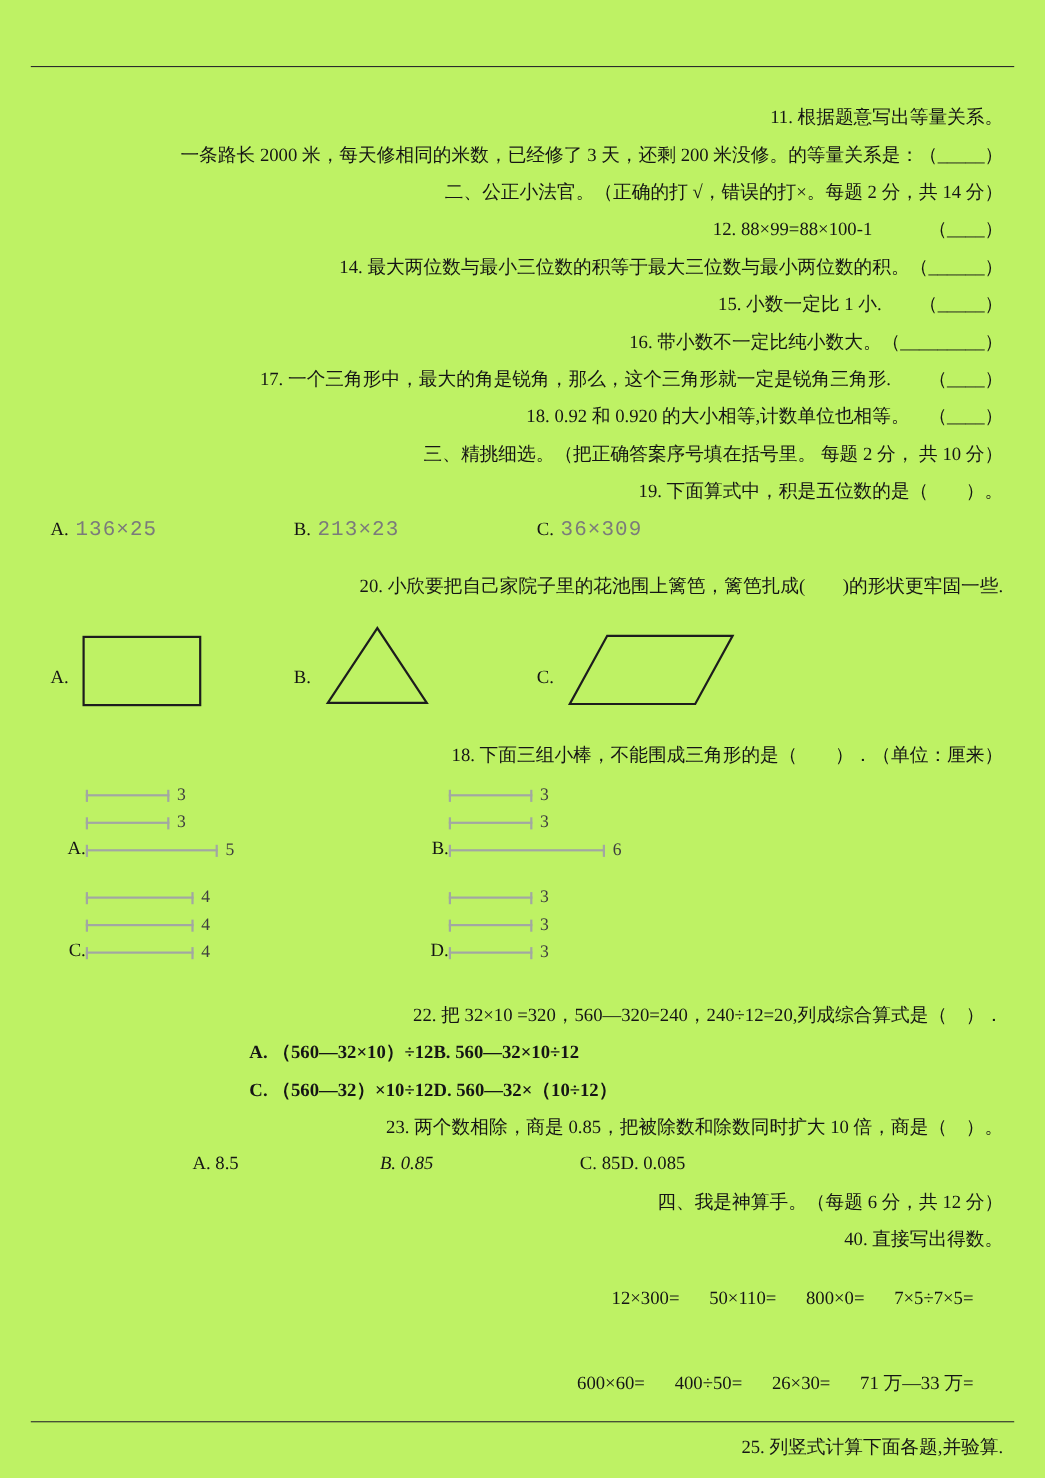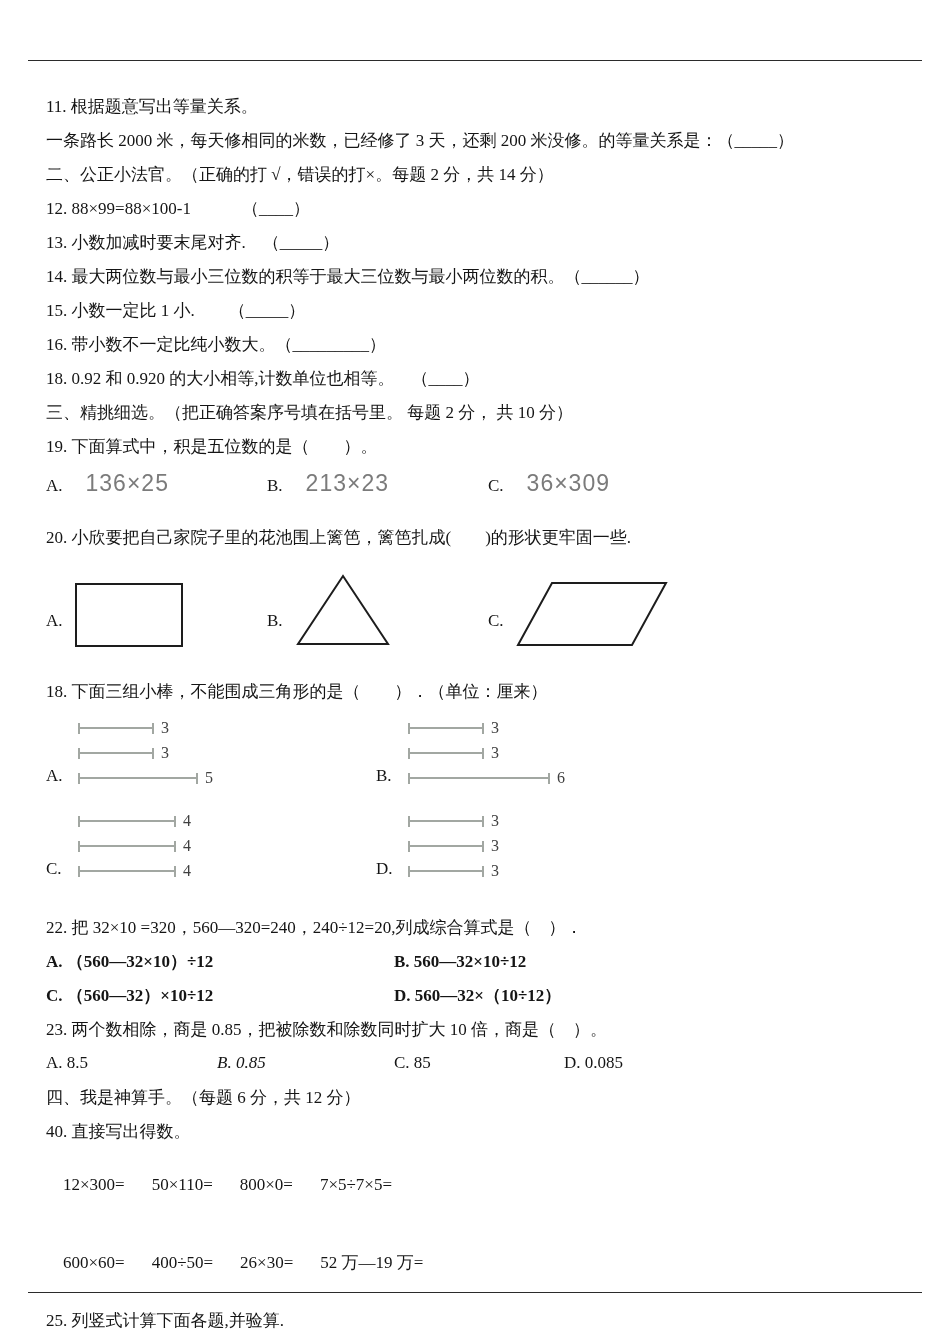--- a/index.html
+++ b/index.html
@@ -2,44 +2,45 @@
 <html><head>
 <meta charset="utf-8">
 <style>
   * { box-sizing: border-box; }
   html, body { margin: 0; padding: 0; background: #e8e8e8; }
   .page {
     position: relative;
     width: 950px;
     height: 1344px;
     margin: 0 auto;
-    background: #ffffff;
+    background: #bef264;
     font-family: "Liberation Serif", "DejaVu Serif", serif;
     font-size: 17px;
     color: #151515;
     padding: 96px 38px 0 46px;
     overflow: hidden;
+    text-align: right;
   }
   .rule-top, .rule-bottom {
     position: absolute; left: 28px; right: 28px;
     border-top: 1.5px solid #2b2b2b; height: 0;
   }
   .rule-top { top: 60px; }
   .rule-bottom { top: 1292px; }
 
   .line { margin-bottom: 13px; line-height: 21px; white-space: pre-wrap; }
   .mt-sm { margin-top: 8px; }
 
   
   .q19-row { display: flex; align-items: baseline; margin: 8px 0 30px 0; }
   .q19-opt { display: flex; align-items: baseline; width: 221px; white-space: pre-wrap; }
   .q19-opt:last-child { width: auto; }
   .expr {
-    font-size: 23px; color: #7b7b7b; margin-left: 23px;
-    letter-spacing: 1px; font-family: Liberation Sans, sans-serif;
+    font-size: 19px; color: #7b7b7b; margin-left: 6px;
+    letter-spacing: 1px; font-family: Liberation Mono, monospace;
   }
 
   
   .q20-row { display: flex; align-items: flex-end; margin: 10px 0 34px 0; height: 86px; }
   .q20-opt { display: flex; align-items: flex-end; width: 221px; }
   .q20-opt:last-child { width: auto; }
   .q20-opt .opt-label { padding-bottom: 16px; margin-right: 12px; white-space: pre-wrap; }
   .rect-shape { width: 108px; height: 64px; border: 2px solid #1d1d1d; }
   .shape-svg { display: block; }
 
@@ -76,24 +77,24 @@
 <body>
 
 <div class="page">
   <div class="rule-top"></div>
 
   <div class="line">11. 根据题意写出等量关系。</div>
   <div class="line">一条路长 2000 米，每天修相同的米数，已经修了 3 天，还剩 200 米没修。的等量关系是：（_____）</div>
 
   <div class="line">二、公正小法官。（正确的打 √，错误的打×。每题 2 分，共 14 分）</div>
   <div class="line">12. 88×99=88×100-1　　　（____）</div>
-  <div class="line">13. 小数加减时要末尾对齐.　（_____）</div>
   <div class="line">14. 最大两位数与最小三位数的积等于最大三位数与最小两位数的积。（______）</div>
   <div class="line">15. 小数一定比 1 小.　　（_____）</div>
   <div class="line">16. 带小数不一定比纯小数大。（_________）</div>
+  <div class="line">17. 一个三角形中，最大的角是锐角，那么，这个三角形就一定是锐角三角形.　　（____）</div>
   <div class="line">18. 0.92 和 0.920 的大小相等,计数单位也相等。　（____）</div>
 
   <div class="line">三、精挑细选。（把正确答案序号填在括号里。 每题 2 分， 共 10 分）</div>
   <div class="line">19. 下面算式中，积是五位数的是（　　）。</div>
 
   <div class="q19-row">
     <div class="q19-opt">
       <span class="opt-label">A.</span>
       <span class="expr">136×25</span>
     </div>
@@ -219,19 +220,19 @@
     <div class="cell c3">D. 0.085</div>
   </div>
 
   <div class="line">四、我是神算手。（每题 6 分，共 12 分）</div>
   <div class="line">40. 直接写出得数。</div>
 
   <div class="calc-row">
     <span>12×300=</span><span>50×110=</span><span>800×0=</span><span>7×5÷7×5=</span>
   </div>
   <div class="calc-row">
-    <span>600×60=</span><span>400÷50=</span><span>26×30=</span><span>52 万—19 万=</span>
+    <span>600×60=</span><span>400÷50=</span><span>26×30=</span><span>71 万—33 万=</span>
   </div>
 
   <div class="line mt-sm">25. 列竖式计算下面各题,并验算.</div>
 
   <div class="rule-bottom"></div>
 </div>
 
 </body></html>

